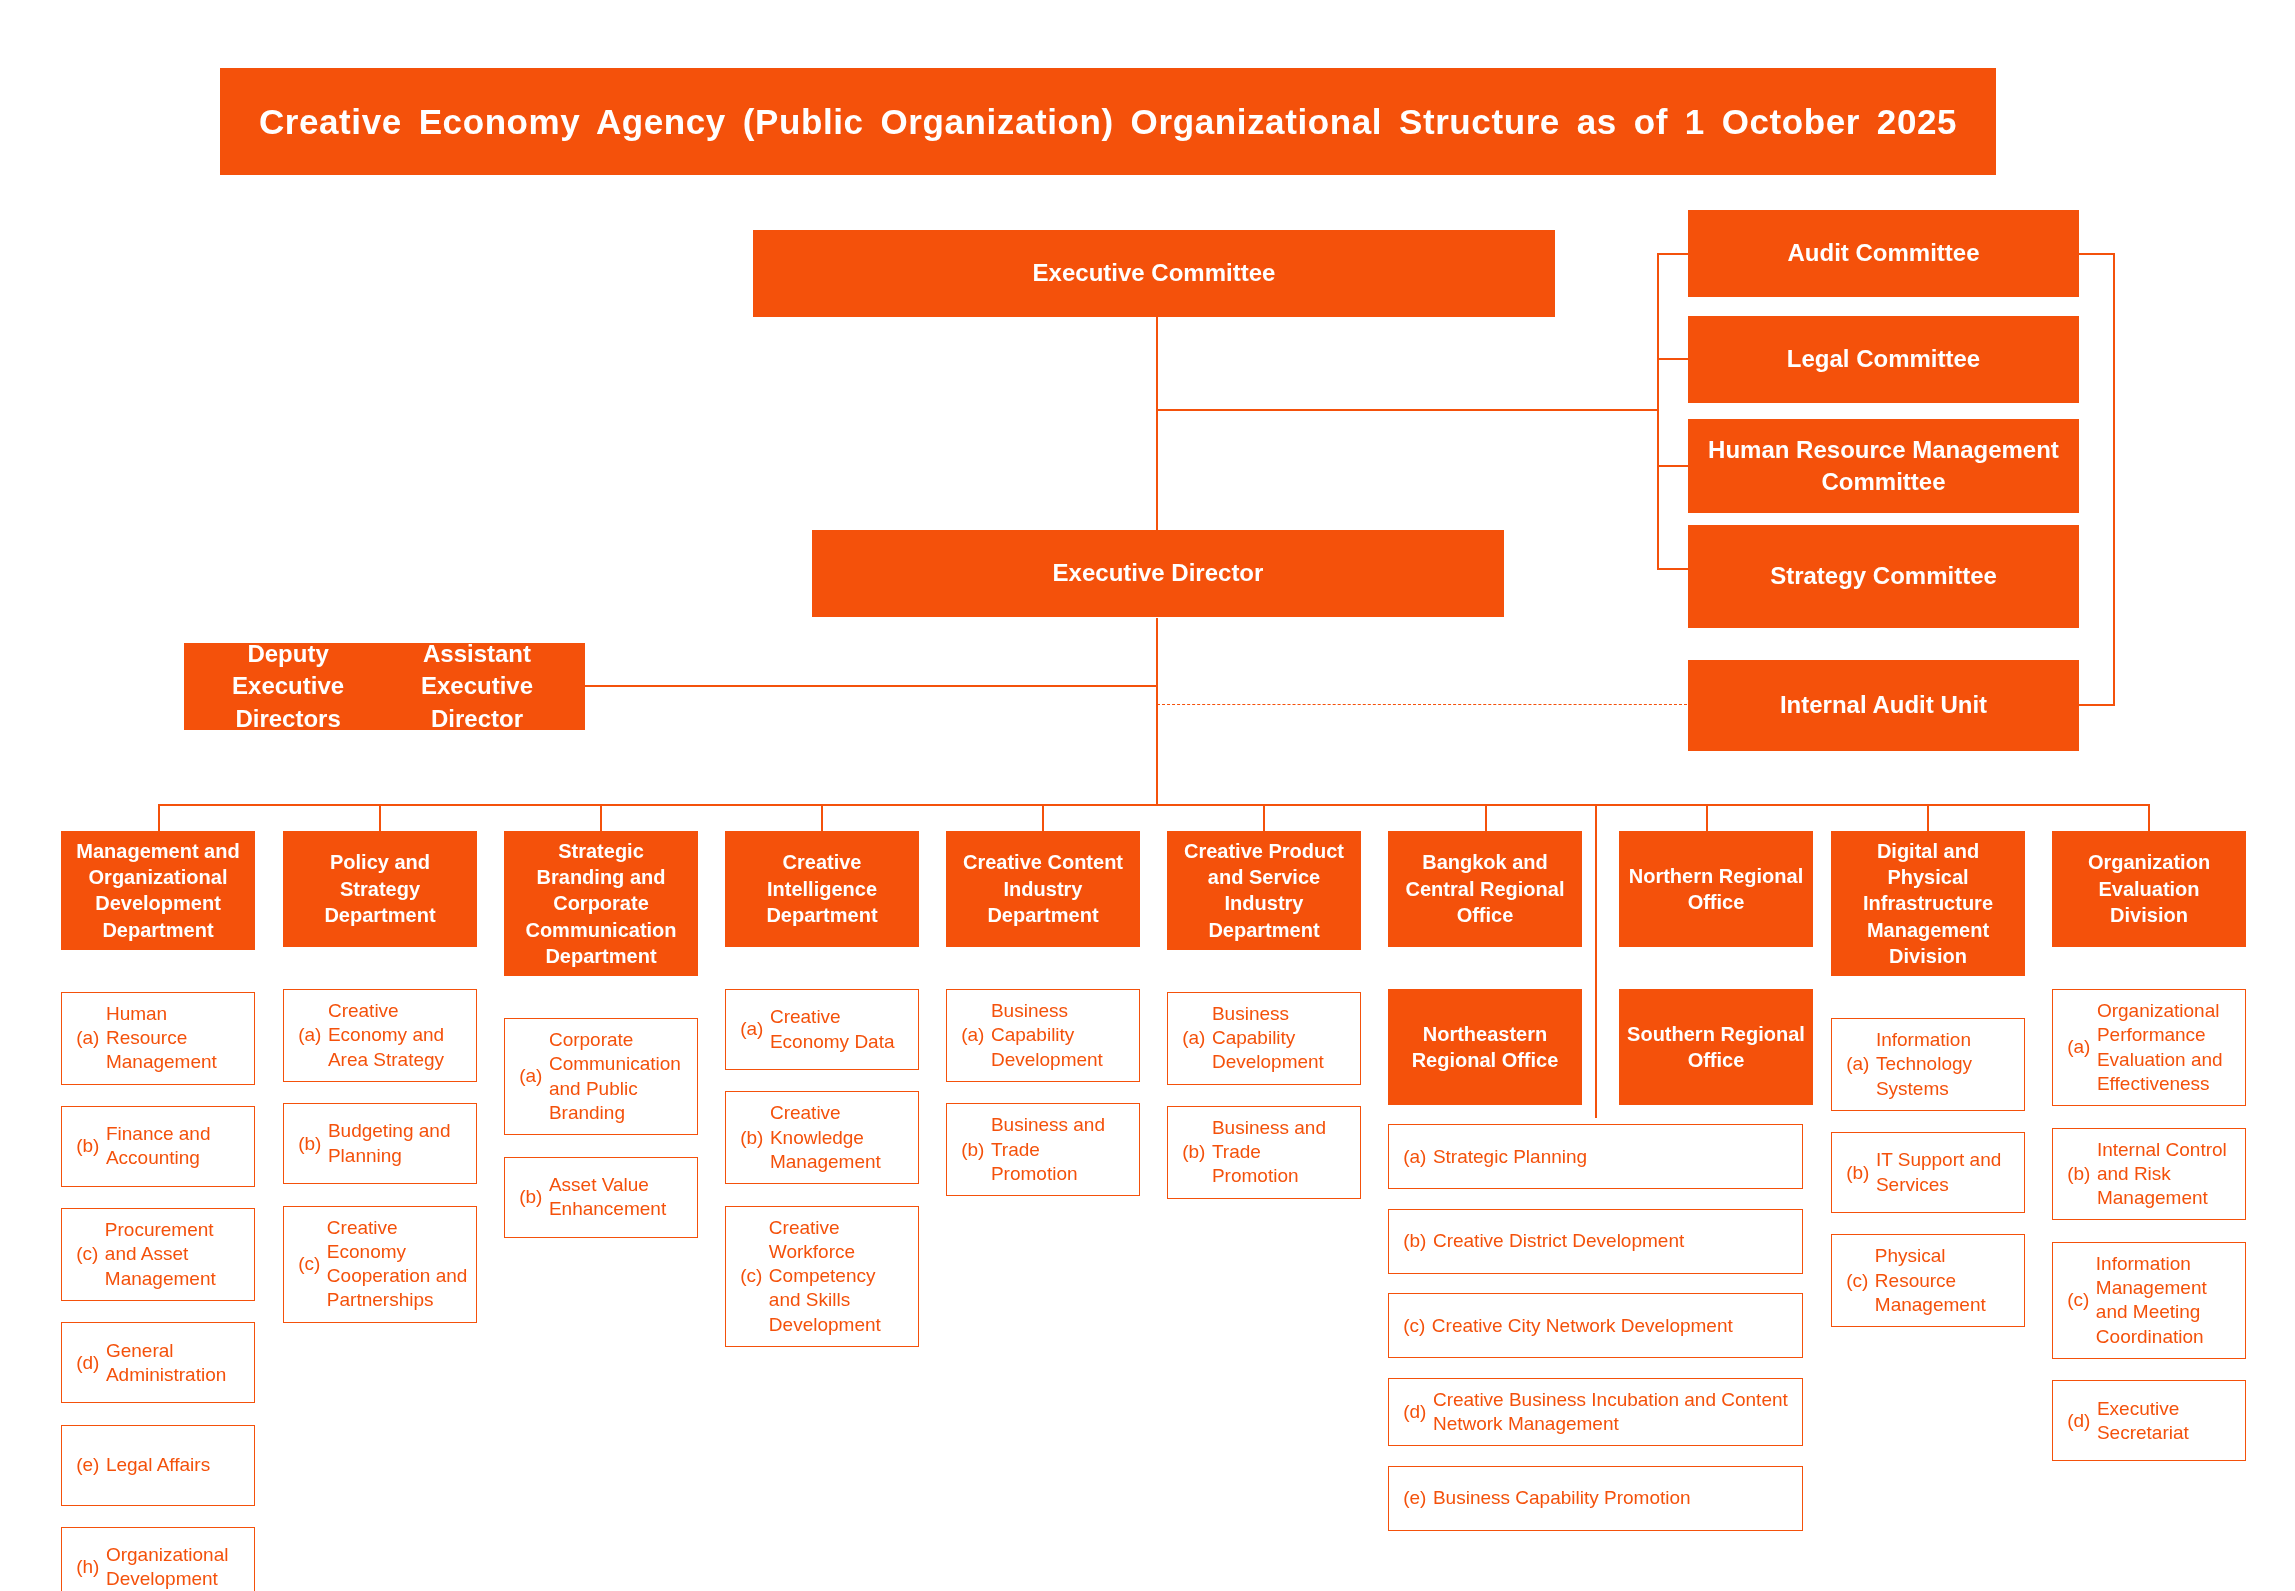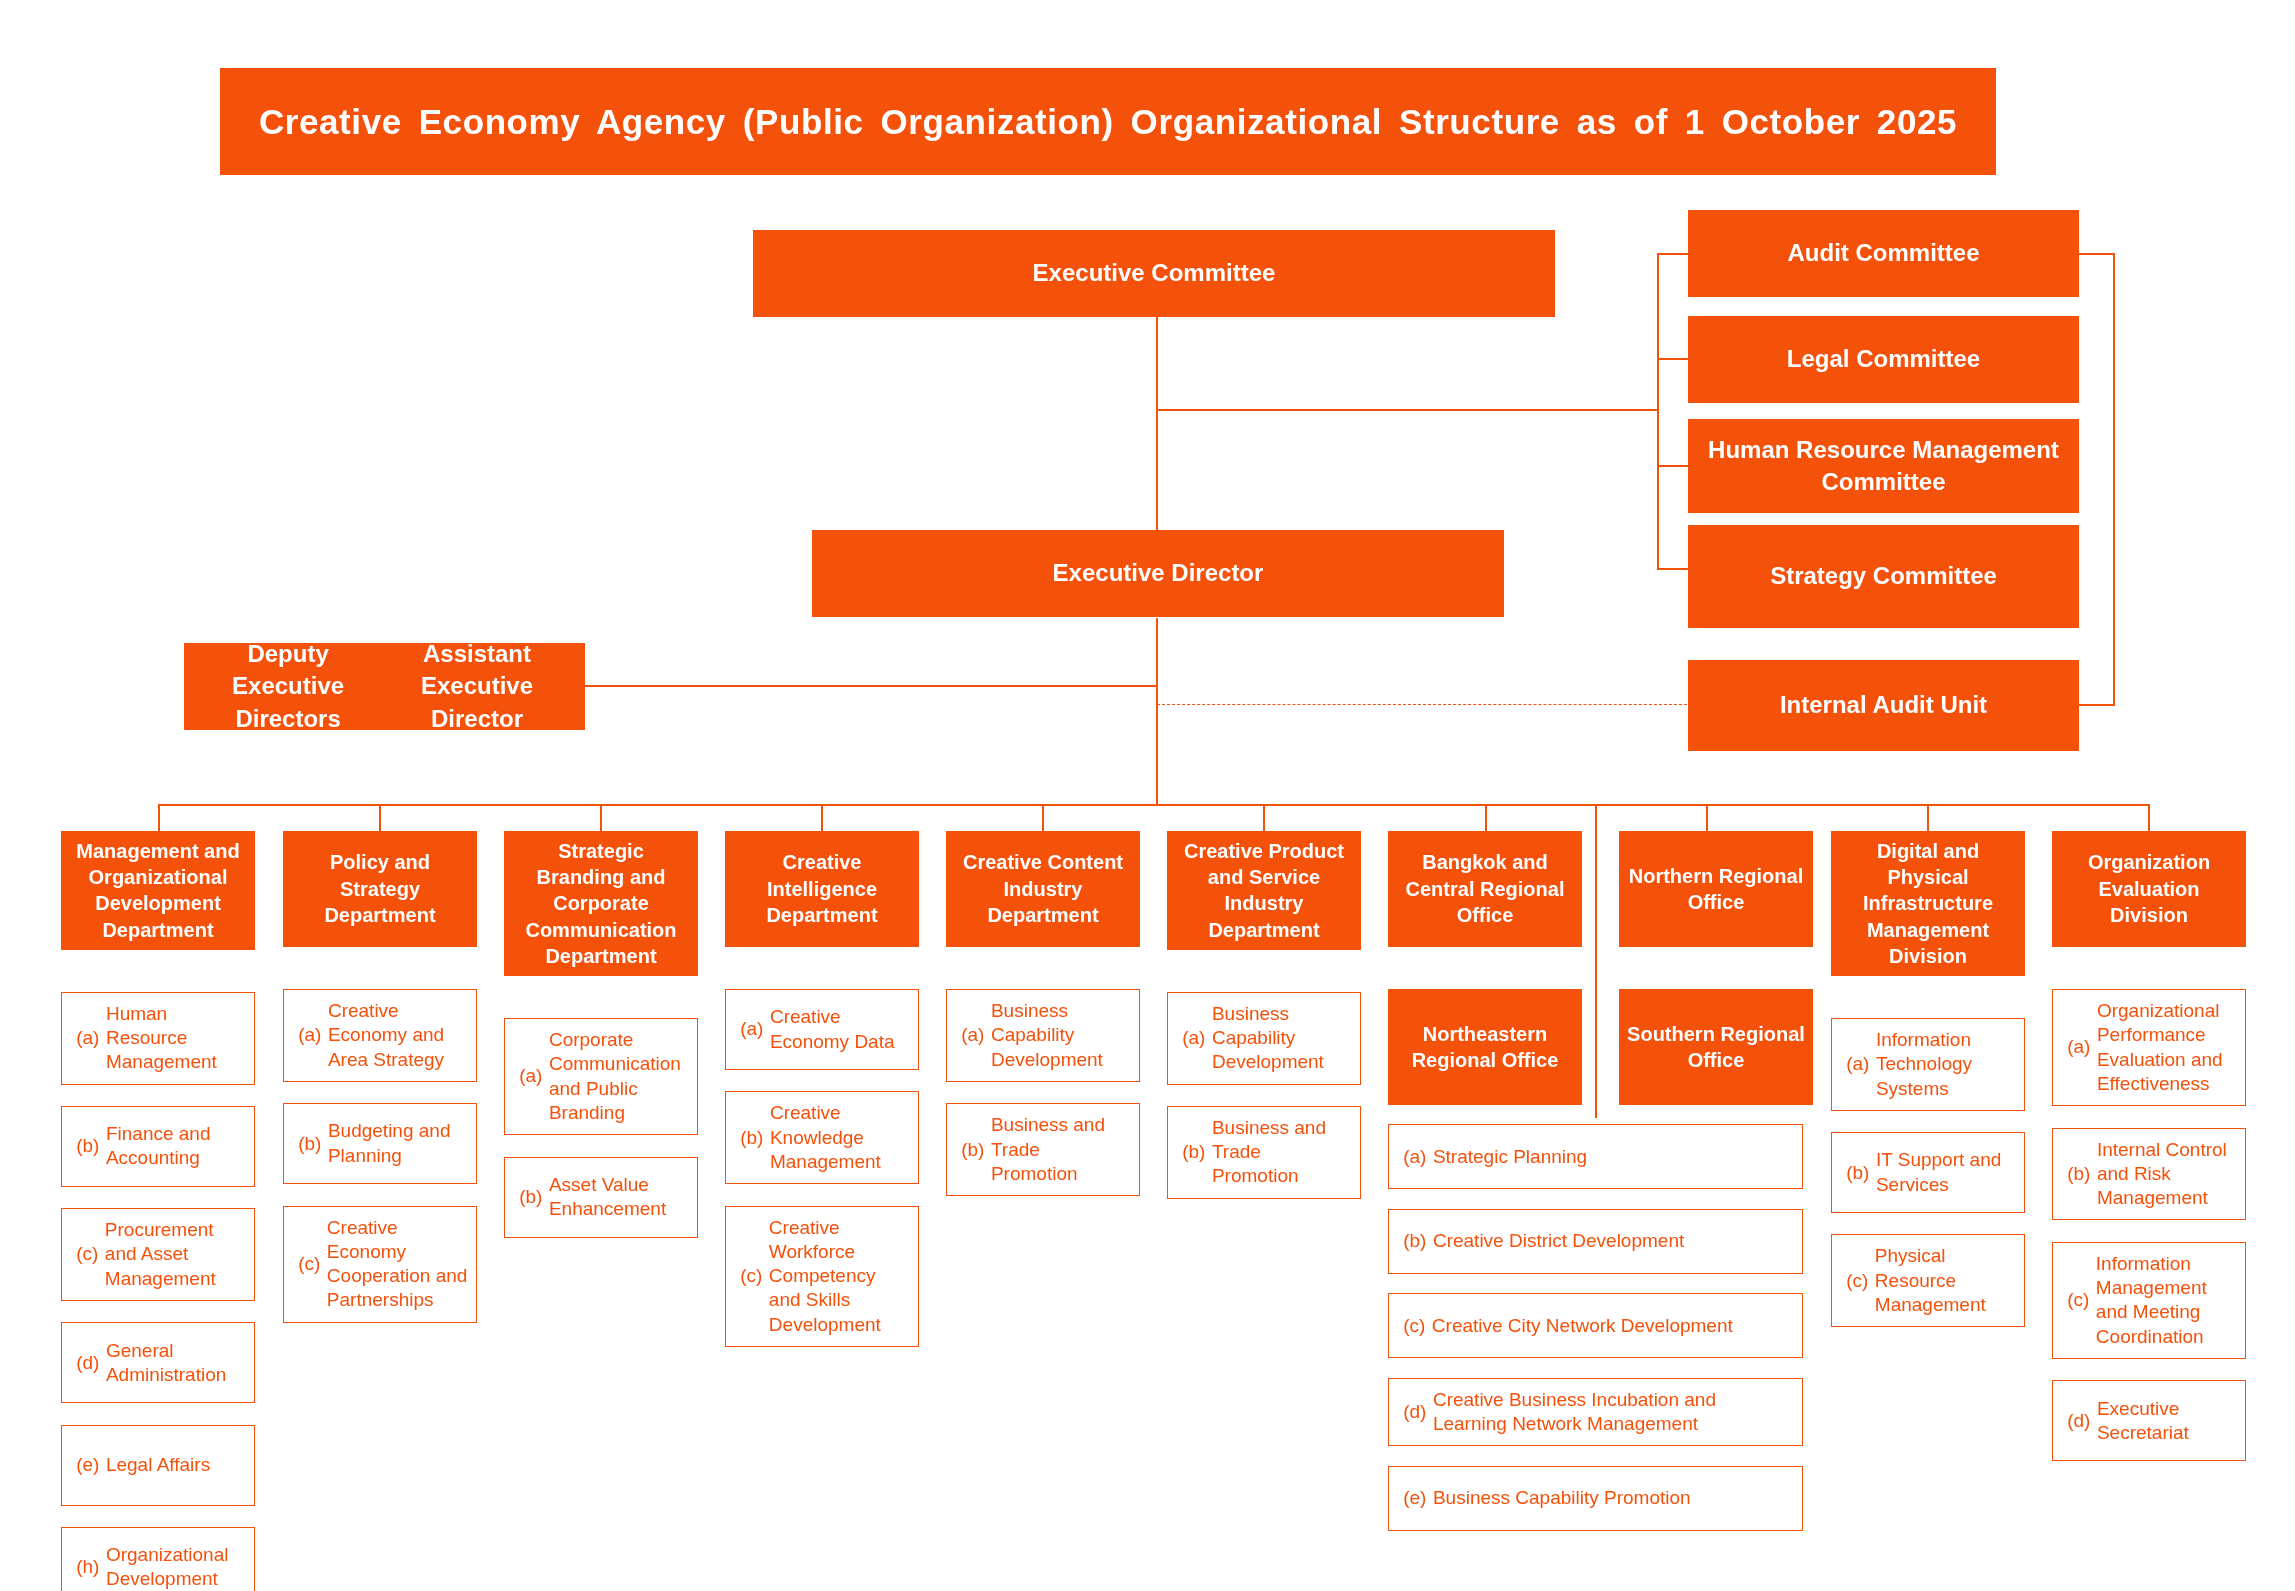--- a/index.html
+++ b/index.html
@@ -196,21 +196,21 @@
     <div class="unit">
       <span class="ul">(b)</span>
       <span class="ut">Creative District Development</span>
     </div>
     <div class="unit">
       <span class="ul">(c)</span>
       <span class="ut">Creative City Network Development</span>
     </div>
     <div class="unit">
       <span class="ul">(d)</span>
-      <span class="ut">Creative Business Incubation and Learning Network Management</span>
+      <span class="ut">Creative Business Incubation and Content Network Management</span>
     </div>
     <div class="unit">
       <span class="ul">(e)</span>
       <span class="ut">Business Capability Promotion</span>
     </div>
   </div>
 
   <div class="col" style="left:1831px;top:831px;">
     <div class="dept">Digital and Physical Infrastructure Management Division</div>
     <div class="unit">

